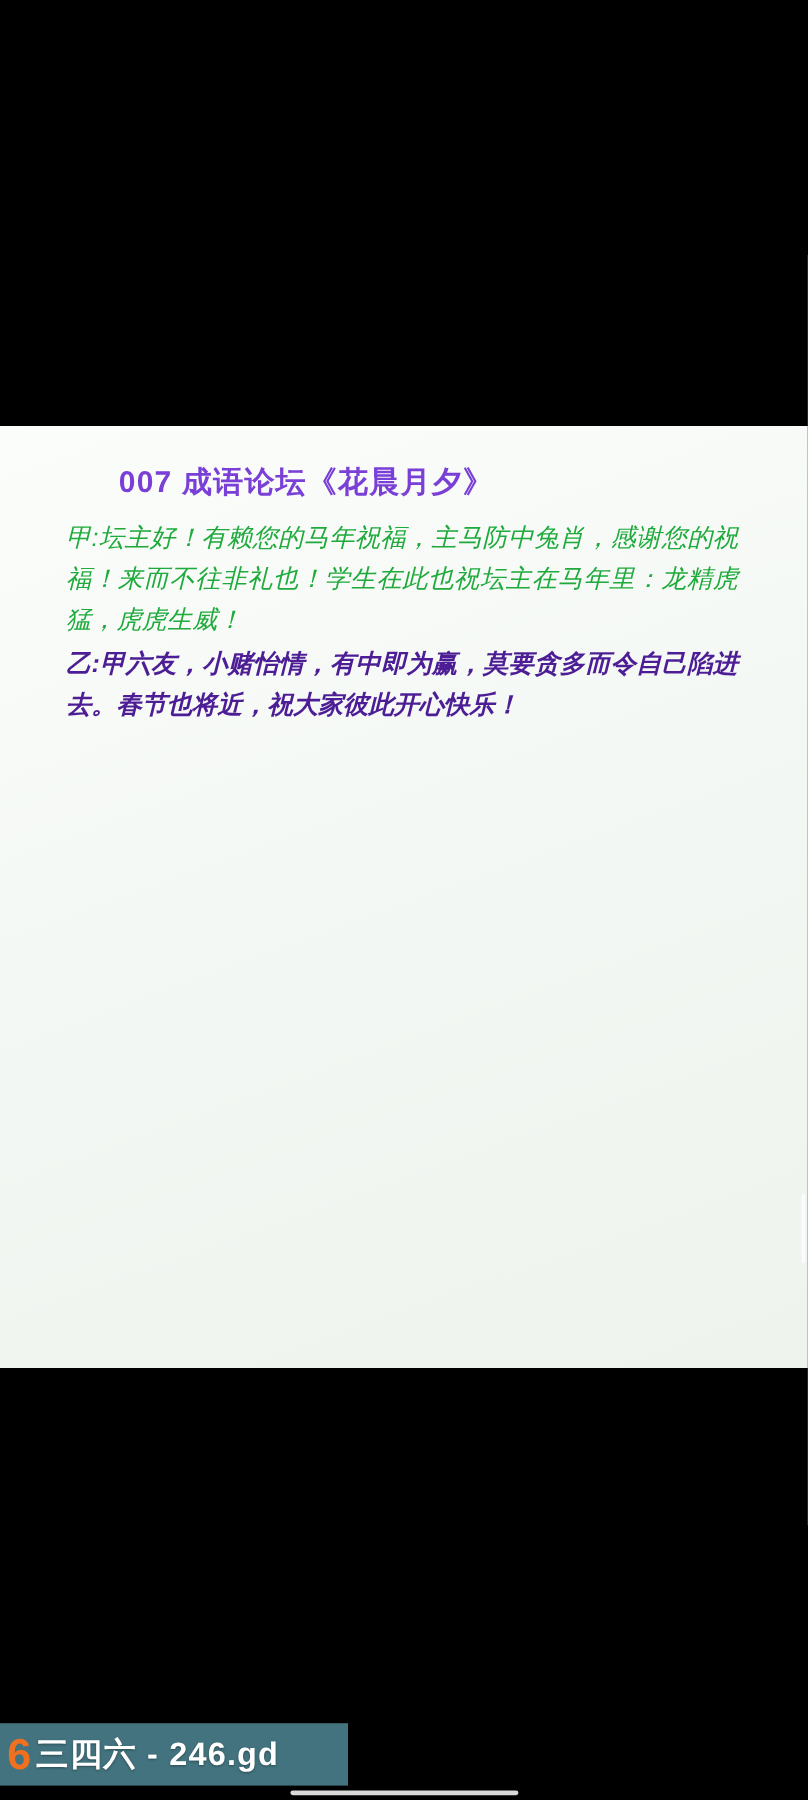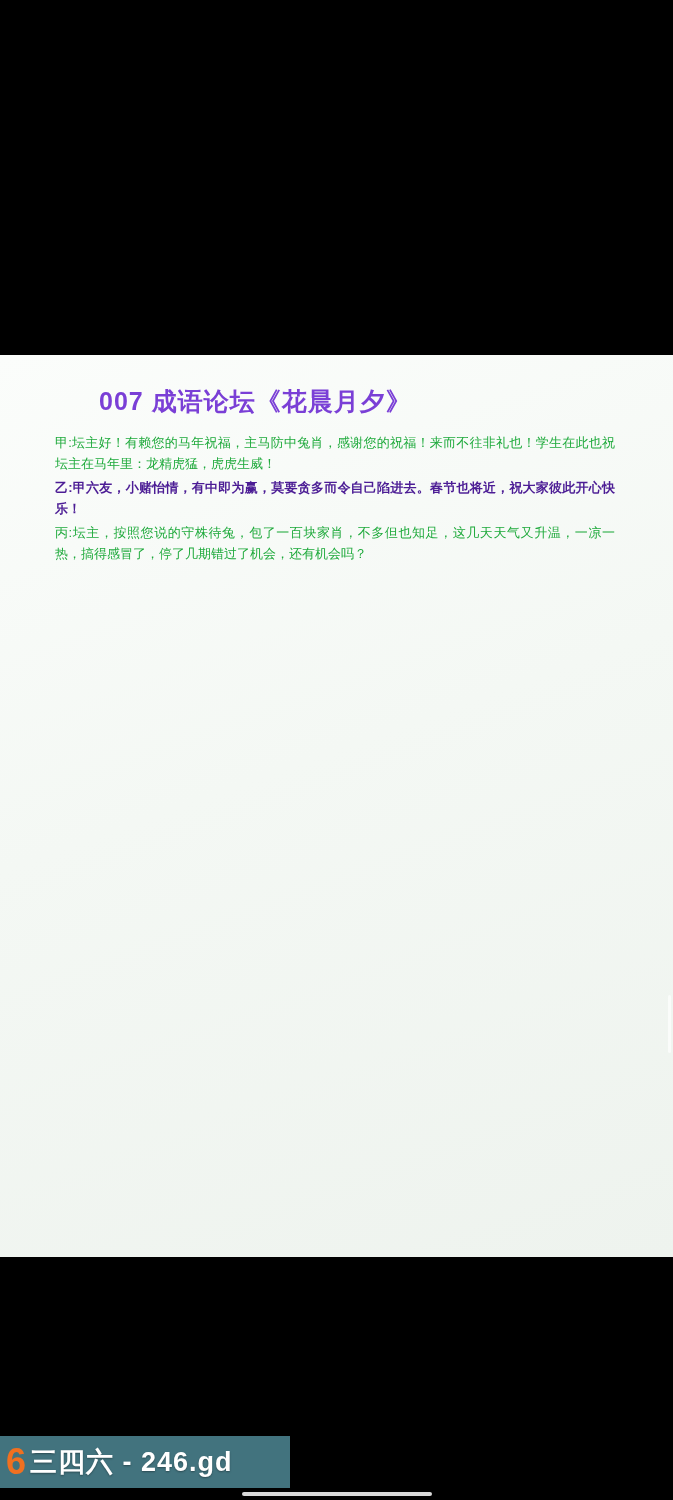--- a/index.html
+++ b/index.html
@@ -12,21 +12,21 @@
     height: 1500px;
     position: relative;
     overflow: hidden;
     font-family: "Liberation Sans", sans-serif;
   }
   .page {
     position: absolute;
     left: 0;
     top: 355px;
     width: 673px;
-    height: 902px;
+    height: 785px;
     background: #f7faf7;
     overflow: hidden;
   }
   .page::before {
     content: "";
     position: absolute;
     inset: 0;
     background: linear-gradient(160deg, #fbfdfb 0%, #f4f8f4 45%, #eef3ee 100%);
     pointer-events: none;
   }
@@ -36,26 +36,27 @@
   }
   .title {
     color: #7a3fd6;
     font-size: 25px;
     font-weight: bold;
     letter-spacing: 1px;
     margin: 0 0 14px 44px;
     white-space: nowrap;
   }
   .para {
-    font-size: 13px;
+    font-size: 21px;
     line-height: 1.62;
     margin: 0 0 3px 0;
     text-align: justify;
     text-justify: inter-ideograph;
     word-break: break-all;
+    font-style: italic;
   }
   .green {
     color: #1faa3c;
     font-weight: normal;
   }
   .red {
     color: #4c1d95;
     font-weight: bold;
   }
   .watermark {
@@ -113,21 +114,20 @@
 </style>
 </head>
 <body>
 
 <div class="page">
   <div class="content">
     <div class="title">007  成语论坛《花晨月夕》</div>
 
     <p class="para green">甲:坛主好！有赖您的马年祝福，主马防中兔肖，感谢您的祝福！来而不往非礼也！学生在此也祝坛主在马年里：龙精虎猛，虎虎生威！</p>
     <p class="para red">乙:甲六友，小赌怡情，有中即为赢，莫要贪多而令自己陷进去。春节也将近，祝大家彼此开心快乐！</p>
-    <p class="para green">丙:坛主，按照您说的守株待兔，包了一百块家肖，不多但也知足，这几天天气又升温，一凉一热，搞得感冒了，停了几期错过了机会，还有机会吗？</p>
   </div>
   <div class="scroll-hint"></div>
 </div>
 
 <div class="watermark">
   <span class="wm-logo">6</span>
   <span class="wm-text">三四六 - 246.gd</span>
 </div>
 
 <div class="navbar">

